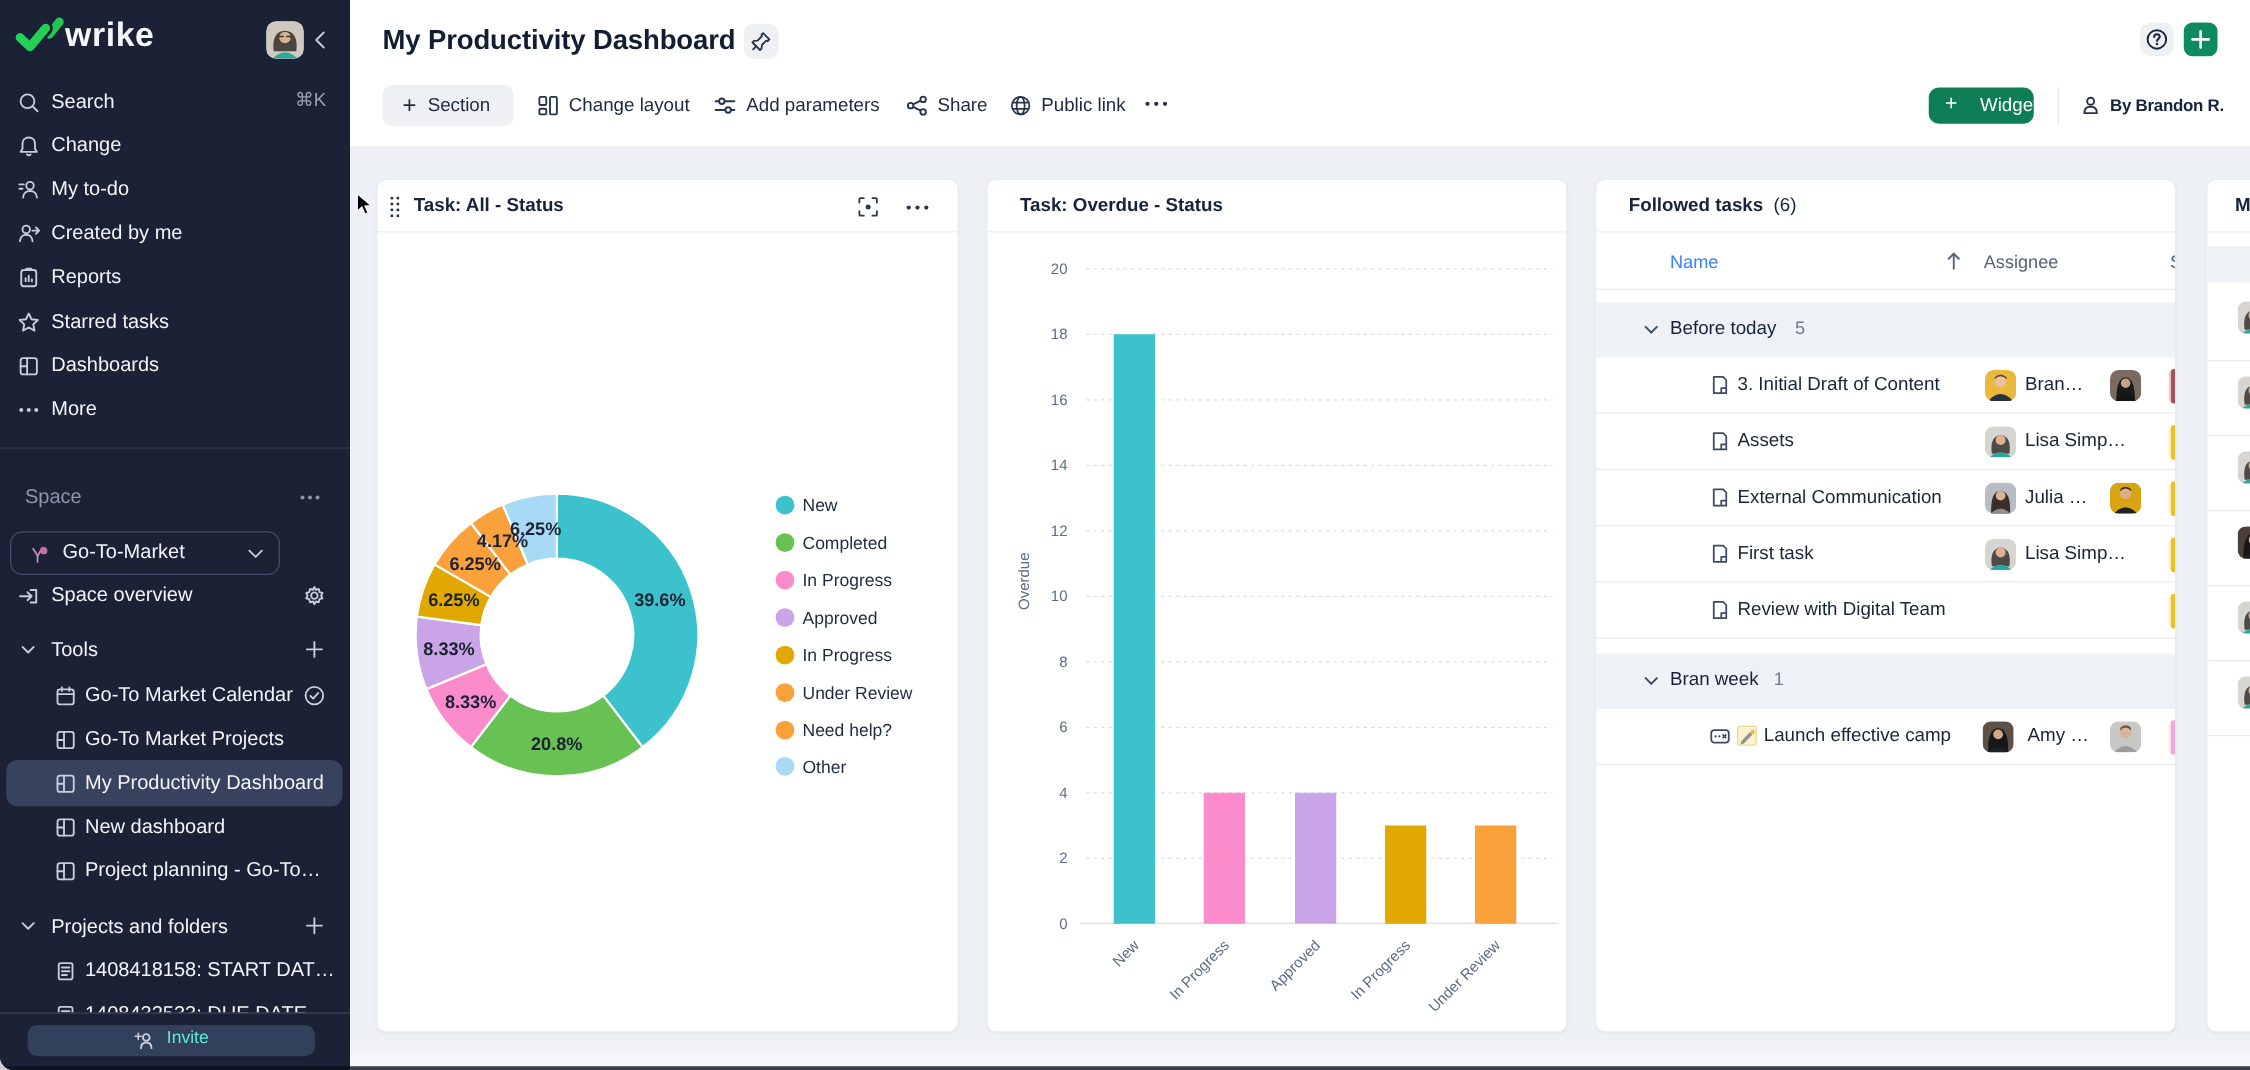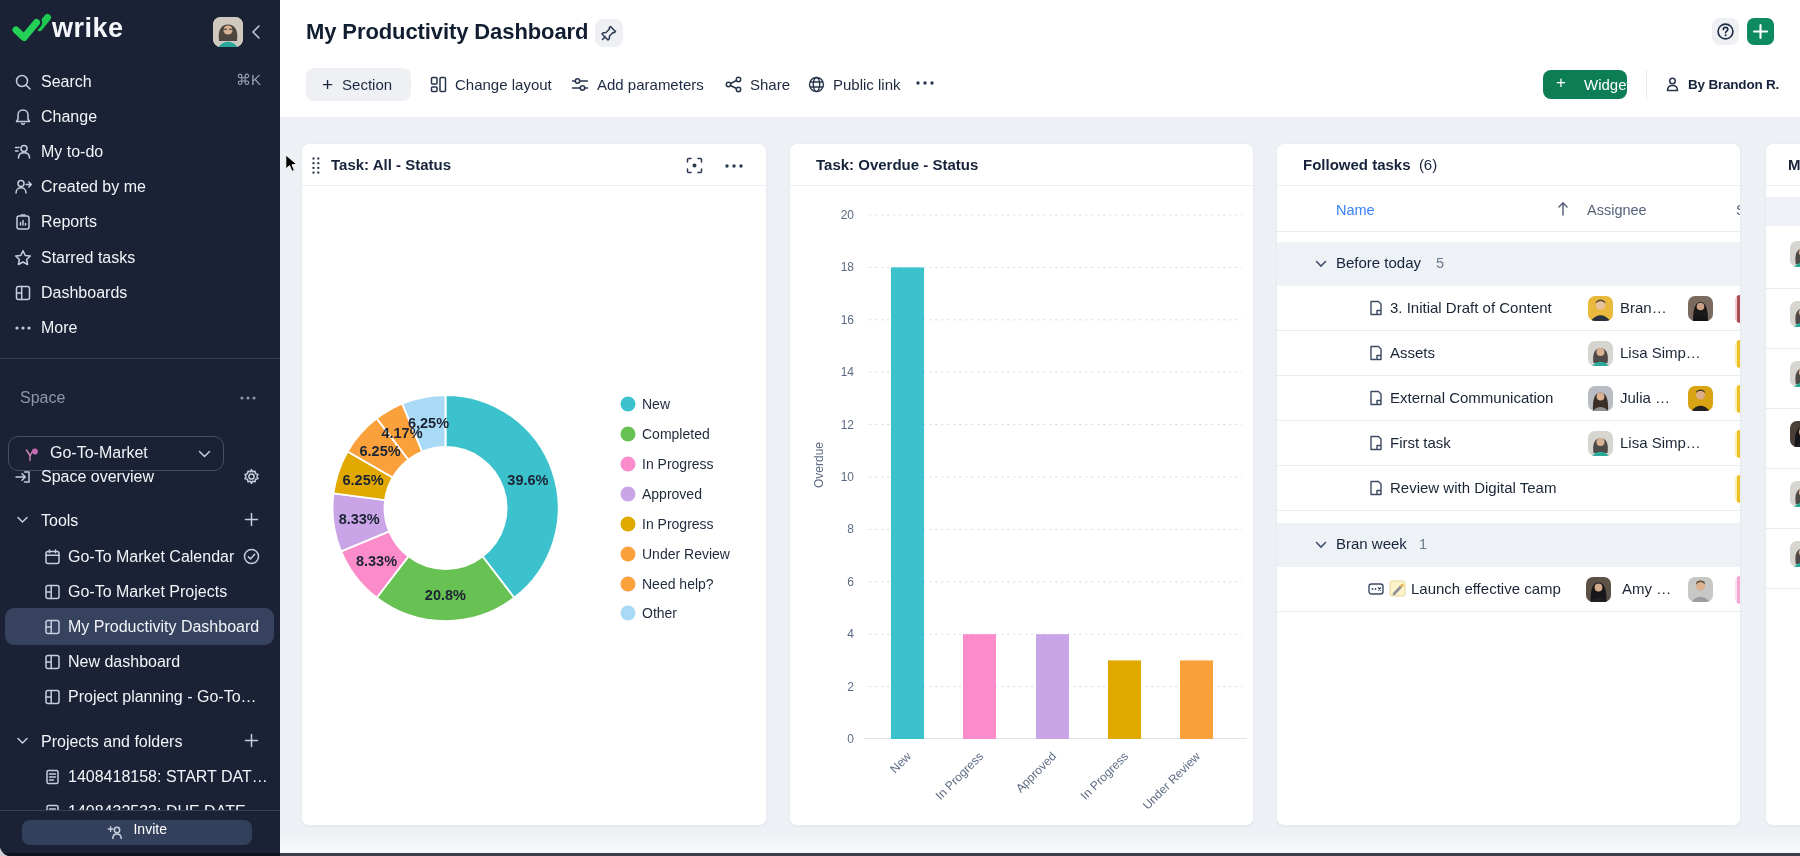--- a/index.html
+++ b/index.html
@@ -122,21 +122,21 @@
 
   <div class="abs" style="left:0;top:358px;width:280px;height:1px;background:#323a52"></div>
 
   <div class="abs" style="left:20px;top:389px;font-size:16px;color:#8d96ac">Space</div>
   <svg class="abs" style="right:24px;top:395px" width="16" height="6" viewBox="0 0 16 6" fill="#8d96ac">
       <circle cx="2" cy="3" r="1.6"></circle>
       <circle cx="8" cy="3" r="1.6"></circle>
       <circle cx="14" cy="3" r="1.6"></circle>
     </svg>
 
-  <div class="abs" style="left:8px;top:436px;width:216px;height:35px;border:1px solid #454f6b;border-radius:10px">
+  <div class="abs" style="left:8px;top:425px;width:216px;height:35px;border:1px solid #454f6b;border-radius:10px">
     <svg class="abs" style="left:14px;top:9px" width="18" height="18" viewBox="0 0 18 18">
         <path d="M3.5 4 L7 9.5 L7 14.5" stroke="#cf86bd" stroke-width="1.4" fill="none" stroke-linecap="round"></path>
         <path d="M10.5 3.5 L7.3 9.5" stroke="#cf86bd" stroke-width="1.4" fill="none" stroke-linecap="round"></path>
         <circle cx="12" cy="5.5" r="2.9" fill="#c86cb0"></circle>
       </svg>
     <span class="abs" style="left:41px;top:7px;font-size:16px;color:#f2f4f8">Go-To-Market</span>
     <svg class="abs lin" style="right:12px;top:13px" width="13" height="8" viewBox="0 0 13 8">
         <path d="M1.5 1.5 L6.5 6.5 L11.5 1.5"></path>
       </svg>
   </div>
@@ -228,21 +228,21 @@
       <span class="tx">1408432533: DUE DATE…</span>
     </div>
 
   <div class="abs" style="left:0;top:810px;width:280px;height:46px;background:#1b2236;border-top:1px solid #394158"></div>
   <div class="abs" style="left:22px;top:820px;width:230px;height:25px;background:#33405c;border-radius:8px;text-align:center">
     <svg class="lin" style="vertical-align:-3px;margin-top:5px" width="17" height="15" viewBox="0 0 17 15">
         <circle cx="10" cy="5" r="2.7"></circle>
         <path d="M5.8 13.5 C5.8 10.5 7.6 9 10 9 C12.4 9 14.2 10.5 14.2 13.5"></path>
         <path d="M1.2 4 H6 M3.6 1.6 V6.4" stroke-width="1.3"></path>
       </svg>
-    <span style="font-size:14px;color:#ffffff;vertical-align:3px;margin-left:5px">Invite</span>
+    <span style="font-size:14px;color:#5eead4;vertical-align:3px;margin-left:5px">Invite</span>
   </div>
   <div class="abs" style="left:0;top:853px;width:280px;height:3px;background:#0e1322"></div>
 </div>
 <div id="main">
 <div id="header">
   <div class="abs" style="left:26px;top:19px;font-size:22px;font-weight:bold;color:#111d30;letter-spacing:-.1px">My Productivity Dashboard</div>
   <div class="abs" style="left:315px;top:19px;width:28px;height:28px;background:#eef0f4;border-radius:8px">
     <svg style="margin:5px 0 0 5px" width="18" height="18" viewBox="0 0 18 18" fill="none" stroke="#2a3850" stroke-width="1.5" stroke-linecap="round" stroke-linejoin="round">
           <path d="M10.5 2.5 L15.5 7.5 L14.2 8.8 L13 8.5 L9.5 12 L9.3 14.8 L8 16 L2 10 L3.2 8.7 L6 8.5 L9.5 5 L9.2 3.8 Z"></path>
           <path d="M5 13 L2.5 15.5"></path>

